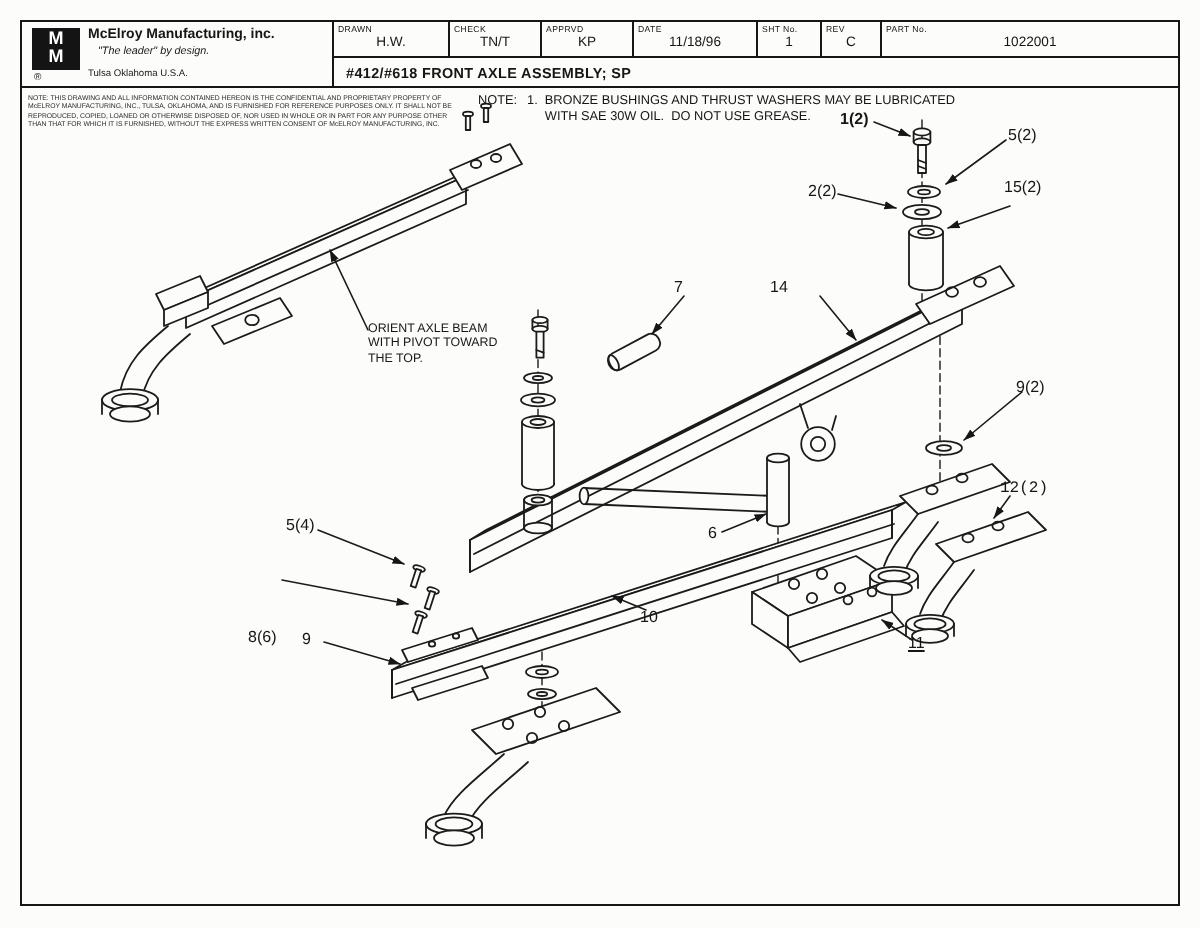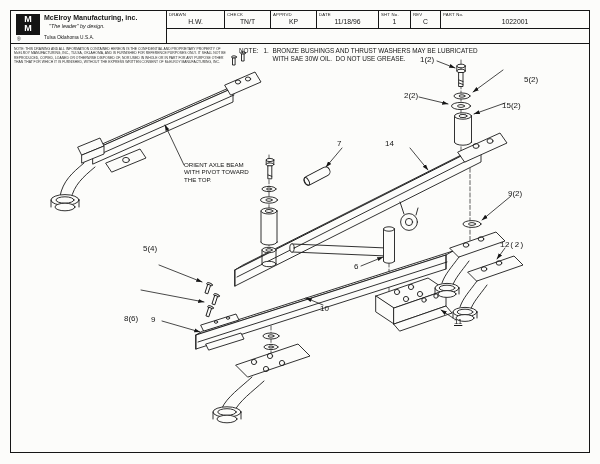--- a/index.html
+++ b/index.html
@@ -314,44 +314,45 @@
         </div>
         <div class="fld w6">
           <span class="fld-label">REV</span>
           <span class="fld-value">C</span>
         </div>
         <div class="fld w7">
           <span class="fld-label">PART No.</span>
           <span class="fld-value">1022001</span>
         </div>
       </div>
+      <div class="tb-title">#412/#618 FRONT AXLE ASSEMBLY; SP</div>
     </div>
   </header>
 
   <div class="notes">
     <div class="disclaimer">NOTE: THIS DRAWING AND ALL INFORMATION CONTAINED HEREON IS THE CONFIDENTIAL AND PROPRIETARY PROPERTY OF McELROY MANUFACTURING, INC., TULSA, OKLAHOMA, AND IS FURNISHED FOR REFERENCE PURPOSES ONLY. IT SHALL NOT BE REPRODUCED, COPIED, LOANED OR OTHERWISE DISPOSED OF, NOR USED IN WHOLE OR IN PART FOR ANY PURPOSE OTHER THAN THAT FOR WHICH IT IS FURNISHED, WITHOUT THE EXPRESS WRITTEN CONSENT OF McELROY MANUFACTURING, INC.</div>
     <div class="note">
       <span class="note-title">NOTE:</span>
       <span class="note-body">1.  BRONZE BUSHINGS AND THRUST WASHERS MAY BE LUBRICATED
      WITH SAE 30W OIL.  DO NOT USE GREASE.</span>
     </div>
   </div>
 
-  <div class="plabel" style="left:420px; top:55px;">1(2)</div>
-  <div class="plabel" style="left:524px; top:63px;margin-top:12px;">5(2)</div>
+  <div class="plabel" style="left:420px; top:55px;font-weight:bold;">1(2)</div>
+  <div class="plabel" style="left:504px; top:63px;">5(2)</div>
   <div class="plabel" style="left:404px; top:91px;">2(2)</div>
-  <div class="plabel" style="left:502px; top:101px;">15(2)</div>
+  <div class="plabel" style="left:502px; top:89px;">15(2)</div>
   <div class="plabel" style="left:337px; top:139px;">7</div>
   <div class="plabel" style="left:385px; top:139px;">14</div>
   <div class="plabel" style="left:508px; top:189px;">9(2)</div>
   <div class="plabel" style="left:500px; top:240px;font-family:Liberation Mono, monospace;">12(2)</div>
   <div class="plabel" style="left:354px; top:262px;">6</div>
   <div class="plabel" style="left:320px; top:304px;text-align:center;">10</div>
   <div class="plabel" style="left:454px; top:317px;text-decoration:underline;">11</div>
-  <div class="plabel" style="left:143px; top:244px;">5(4)</div>
+  <div class="plabel" style="left:143px; top:258px;">5(4)</div>
   <div class="plabel" style="left:124px; top:283px;margin-top:31px;">8(6)</div>
   <div class="plabel" style="left:151px; top:315px;">9</div>
 
   <div class="annotation">ORIENT AXLE BEAM
 WITH PIVOT TOWARD
 THE TOP.</div>
 
 </div>
 
 </body></html>

